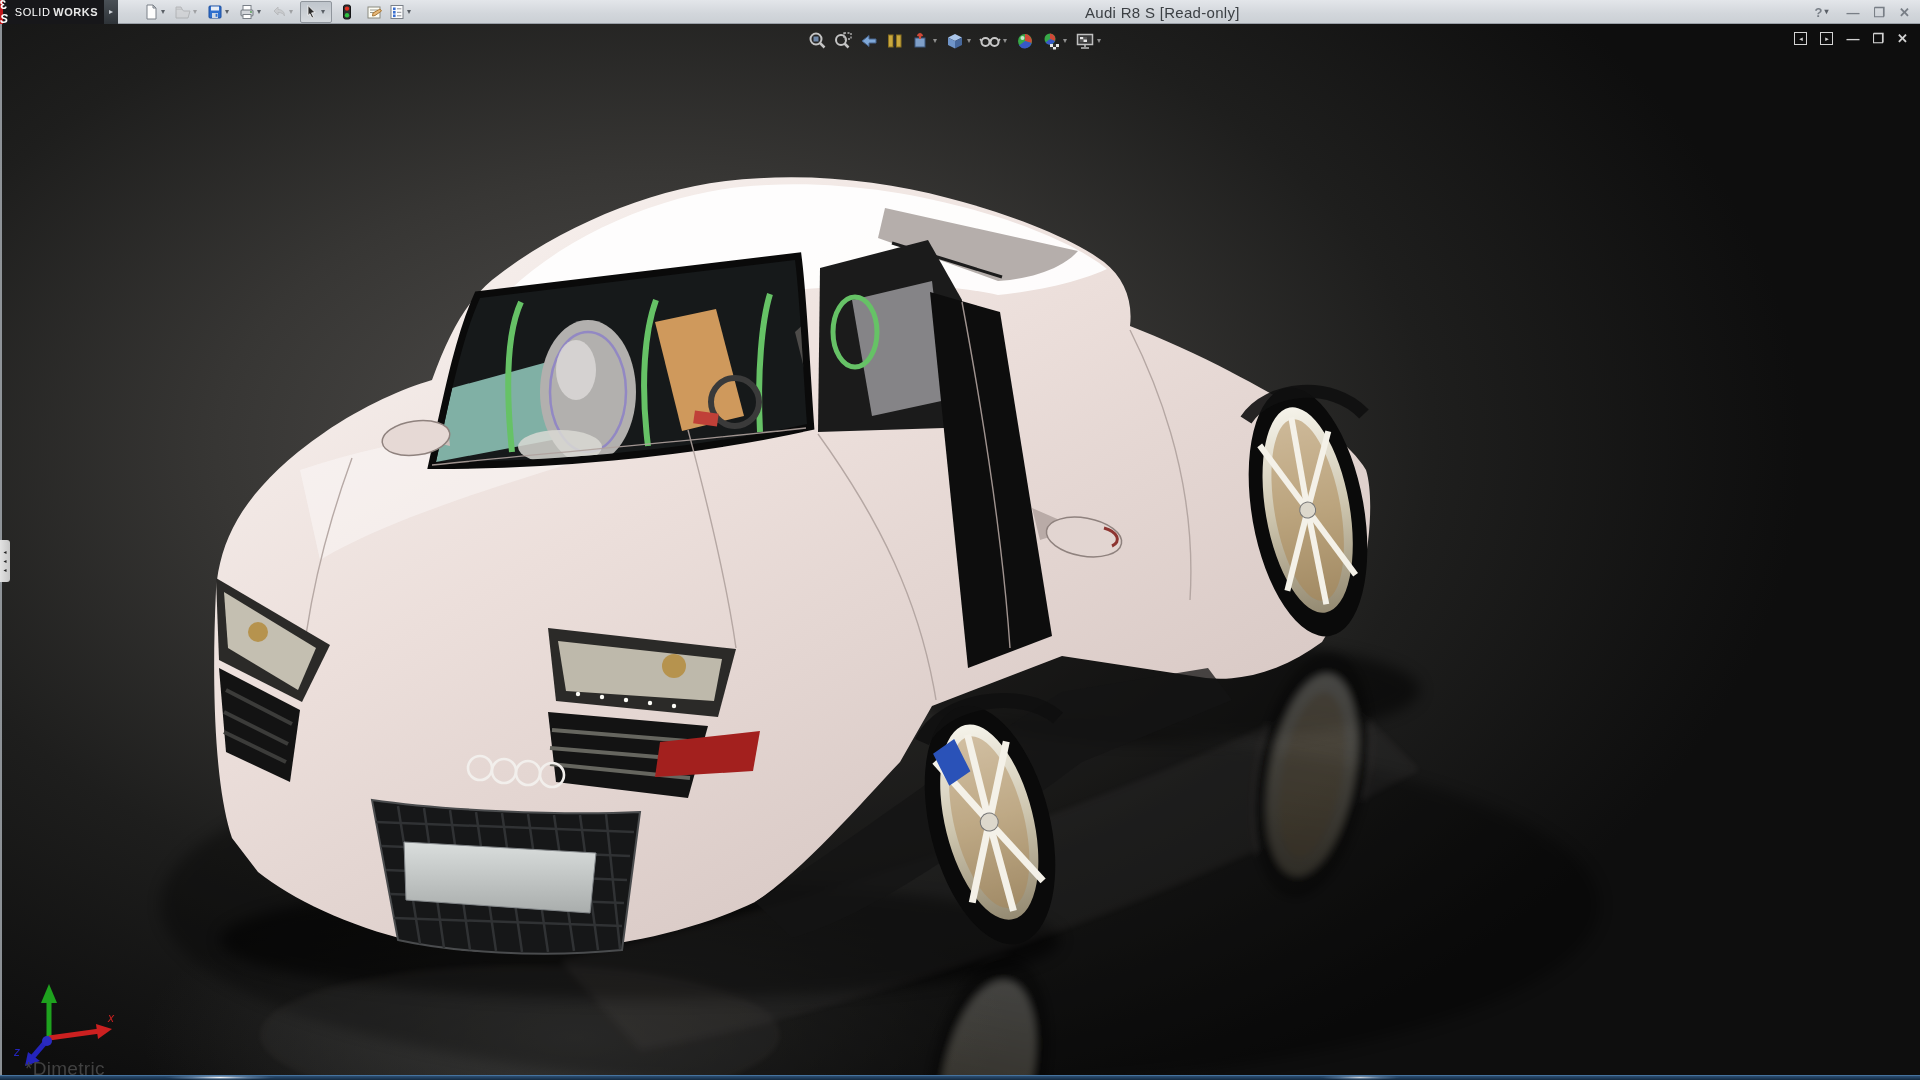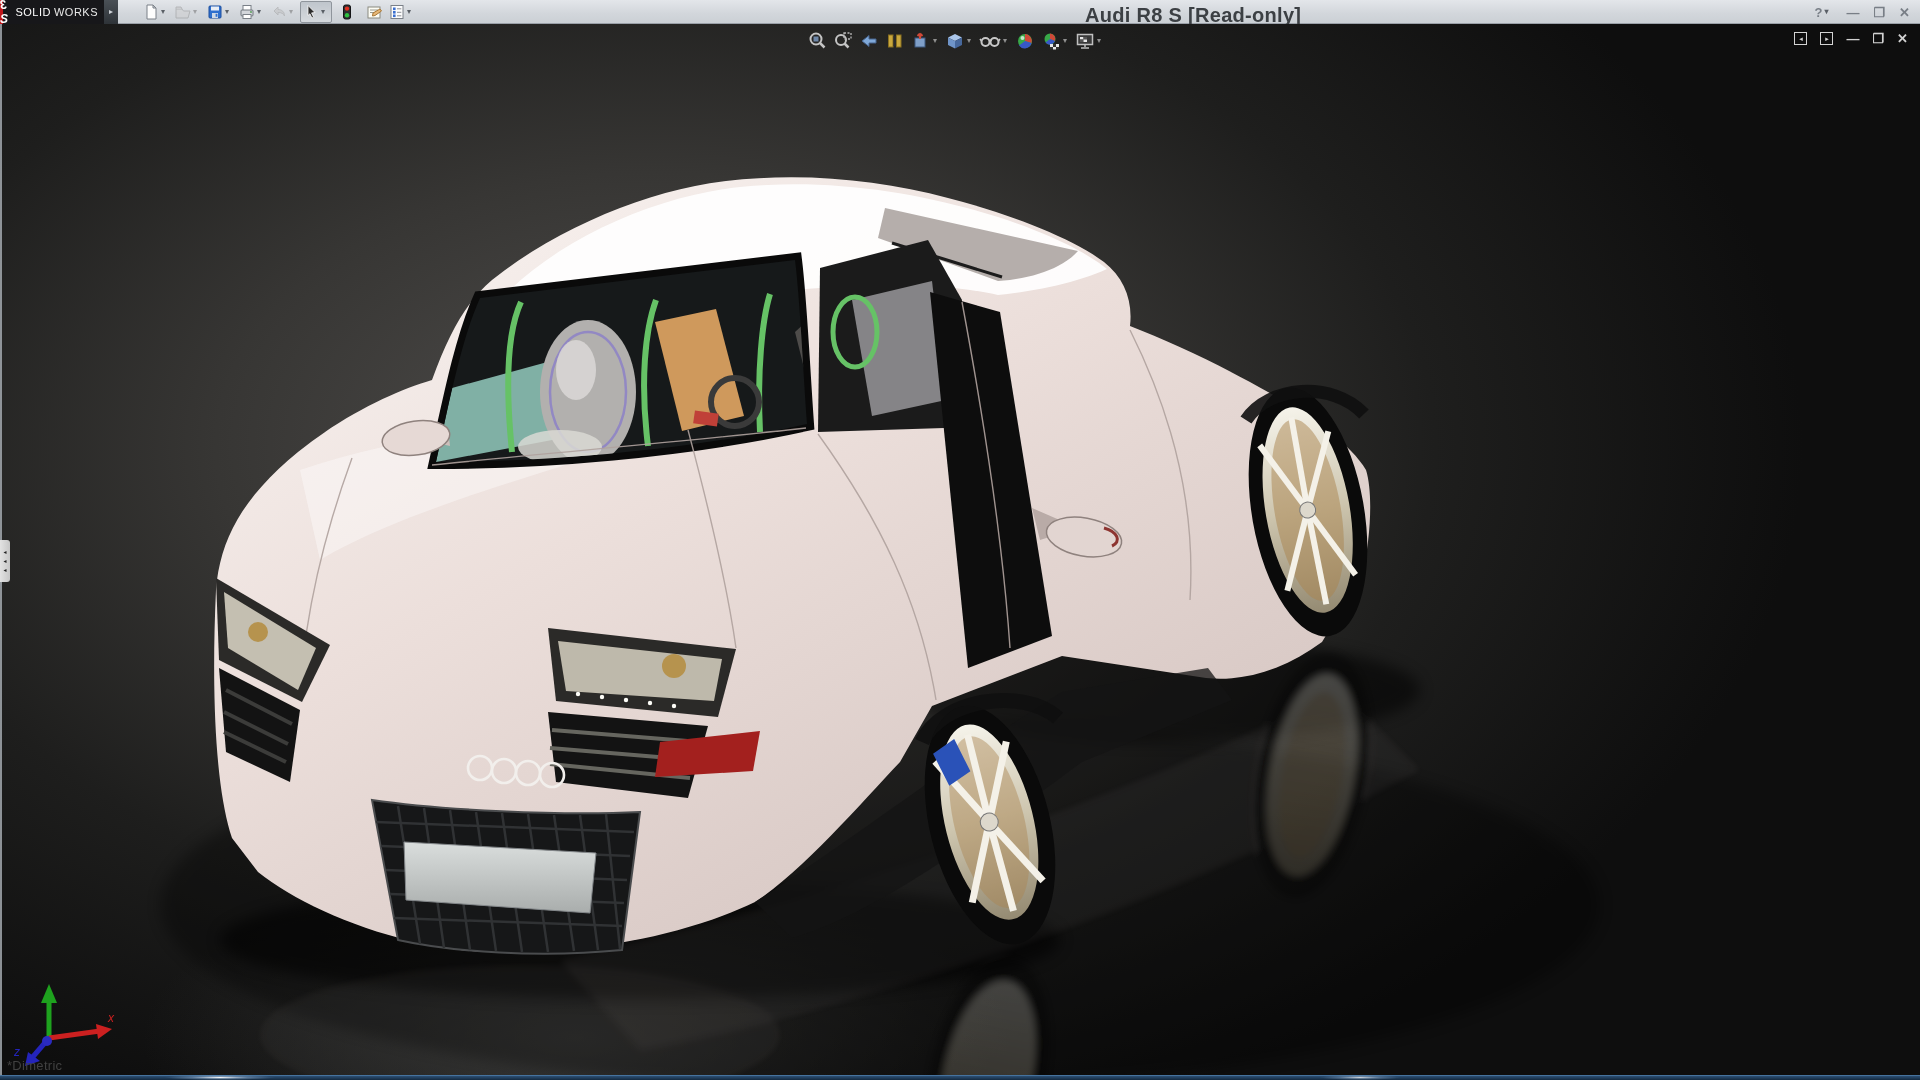--- a/index.html
+++ b/index.html
@@ -14,36 +14,35 @@
     display:flex; align-items:center;
   }
   .logo-block{
     height:24px; width:104px; background:linear-gradient(90deg,#c0181c 0,#c0181c 3px,#17171a 3px);
     color:#fff; display:flex; align-items:center; justify-content:flex-end;
     padding-right:6px; gap:3px;
   }
   .logo-mark{ font-style:italic; font-weight:bold; font-size:12px; }
   .logo-mark .flip3{ display:inline-block; transform:scaleX(-1); }
   .logo-bold{ font-weight:normal; font-size:11px; letter-spacing:.5px; }
-  .logo-light{ font-weight:normal; font-size:11px; letter-spacing:.5px; color:#e8e8e8; }
+  .logo-light{ font-weight:bold; font-size:11px; letter-spacing:.5px; color:#e8e8e8; }
   .logo-flyout{
     height:24px; width:14px; background:linear-gradient(#4a5056,#2e3338);
     color:#cfd3d8; font-size:8px; display:flex; align-items:center; justify-content:center;
   }
   .tb-icons{ display:flex; align-items:center; margin-left:22px; }
   .tbtn{ display:flex; align-items:center; height:22px; padding:1px 2px; border:1px solid transparent; }
   .tbtn svg{ display:block; }
   .tbtn.active{ background:linear-gradient(#bfc5cc,#d6dade); border:1px solid #8f959c; border-radius:2px; }
   .tbtn.disabled{ opacity:.45; filter:grayscale(1); }
   .caret{ font-size:8px; color:#5a5f66; margin:0 4px 0 2px; line-height:1; }
   .tb-sep{ width:6px; }
   .win-title{
-    position:absolute; left:1085px; top:4px; font-size:20px; color:#3c4044; letter-spacing:.3px;
+    position:absolute; left:1085px; top:4px; font-size:15px; color:#3c4044; letter-spacing:.3px;
     white-space:nowrap;
-    font-weight:bold;
   }
   .win-controls{ position:absolute; right:10px; top:0; height:24px; display:flex; align-items:center; gap:14px; }
   .winbtn{ color:#787e86; font-size:13px; font-weight:bold; line-height:1; display:flex; align-items:center; }
   .winbtn .caret{ margin-left:2px; }
 
   
   .viewport{
     position:relative; width:1920px; height:1056px;
     background:
       radial-gradient(620px 240px at 30% 96%, rgba(70,70,68,.55), rgba(0,0,0,0) 70%),
@@ -65,21 +64,21 @@
   .doc-controls{ position:absolute; right:12px; top:8px; display:flex; align-items:center; gap:13px; }
   .doc-sq{
     width:13px; height:13px; border:1.5px solid #d4d4d4; color:#d4d4d4;
     font-size:7px; display:flex; align-items:center; justify-content:center; line-height:1;
   }
   .doc-glyph{ color:#d2d2d2; font-size:13px; font-weight:bold; line-height:1; }
 
   .scene-svg{ position:absolute; left:0; top:0; width:1920px; height:1056px; }
 
   .view-label{
-    position:absolute; left:7px; top:1034px; font-size:13px; color:#414141; letter-spacing:.3px;
+    position:absolute; left:25px; top:1034px; font-size:19px; color:#414141; letter-spacing:.3px;
   }
 
   .bottom-strip{
     position:absolute; left:0; bottom:0; width:1920px; height:5px;
     background:linear-gradient(#2c4f74,#142a40);
     border-top:1px solid #46739e;
   }
   .strip-glint{ position:absolute; bottom:0; height:5px; border-radius:3px;
     background:radial-gradient(closest-side, rgba(255,255,255,.95), rgba(190,220,255,.35), rgba(0,0,0,0)); }
   .glint-a{ left:165px; width:110px; }

